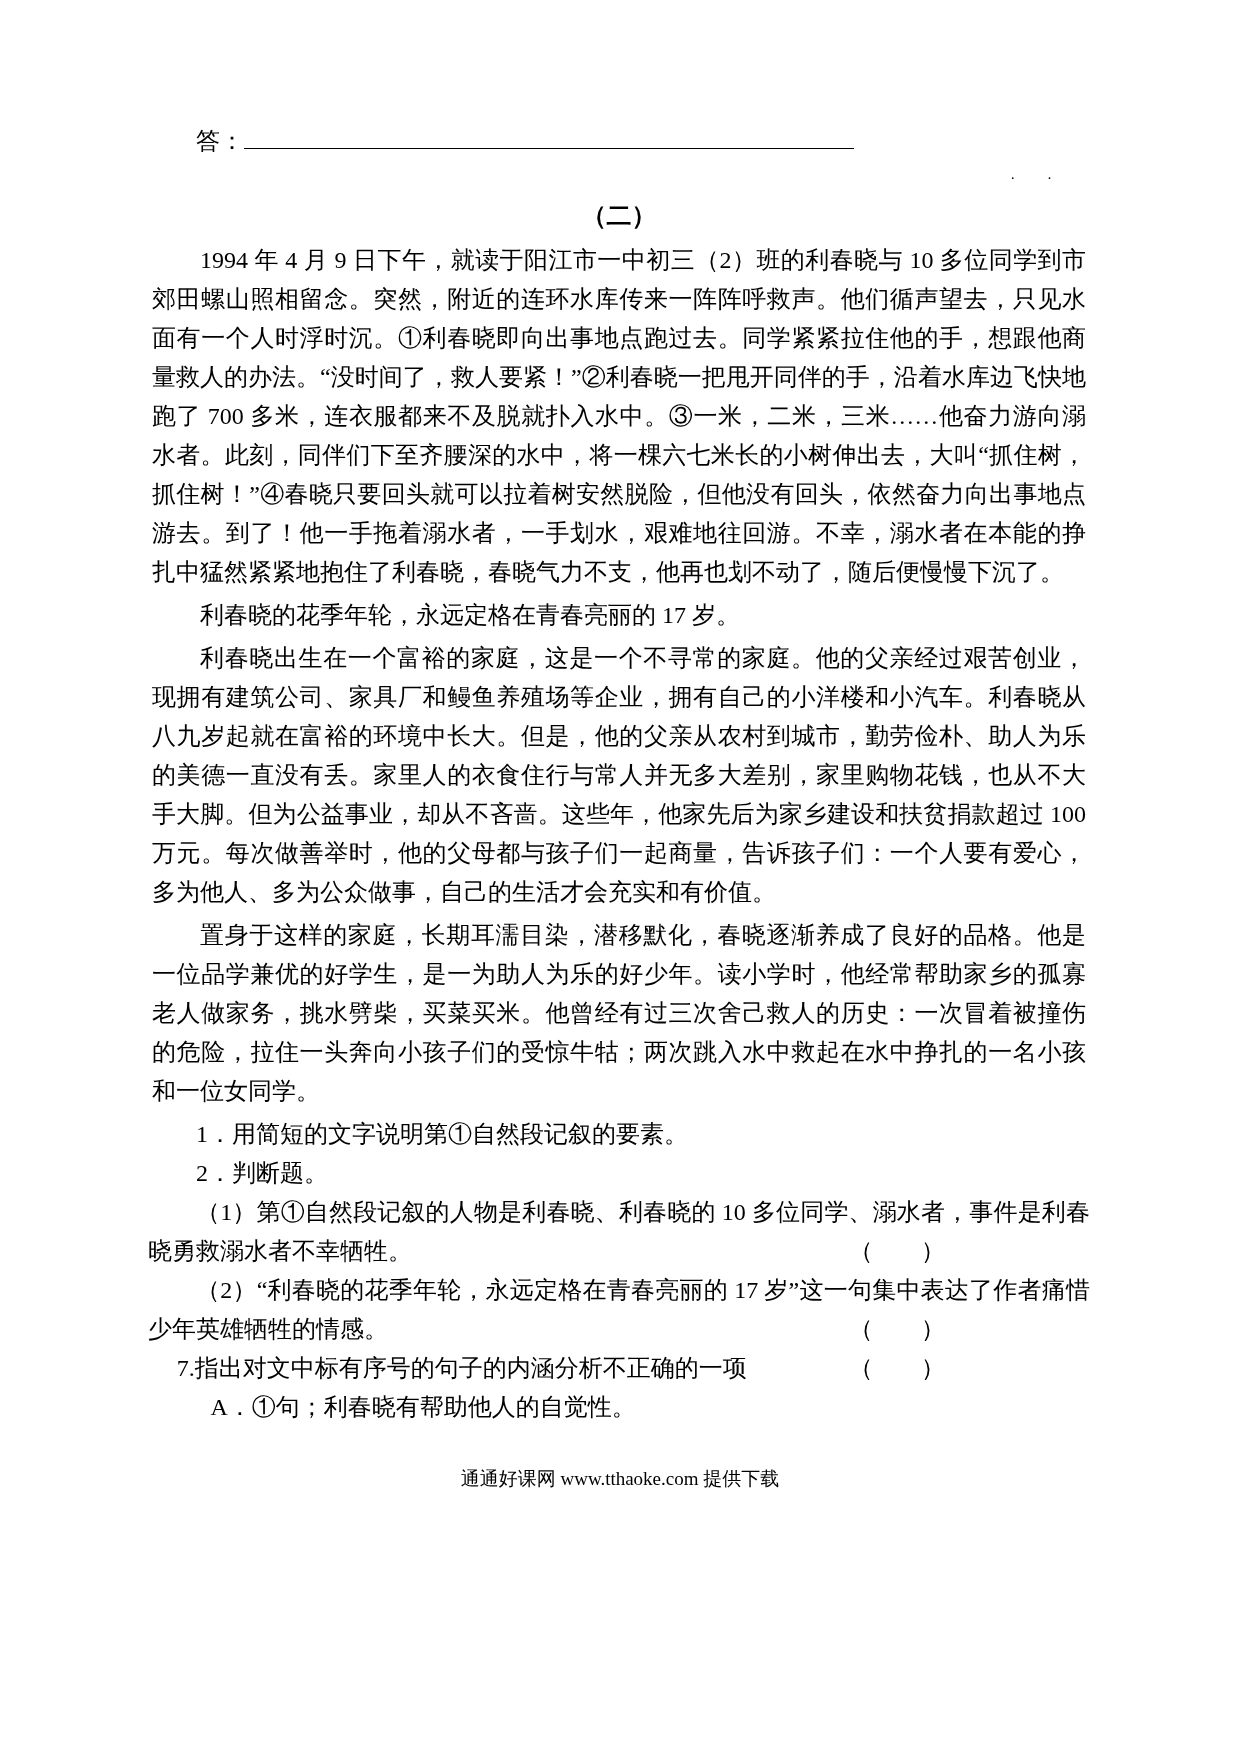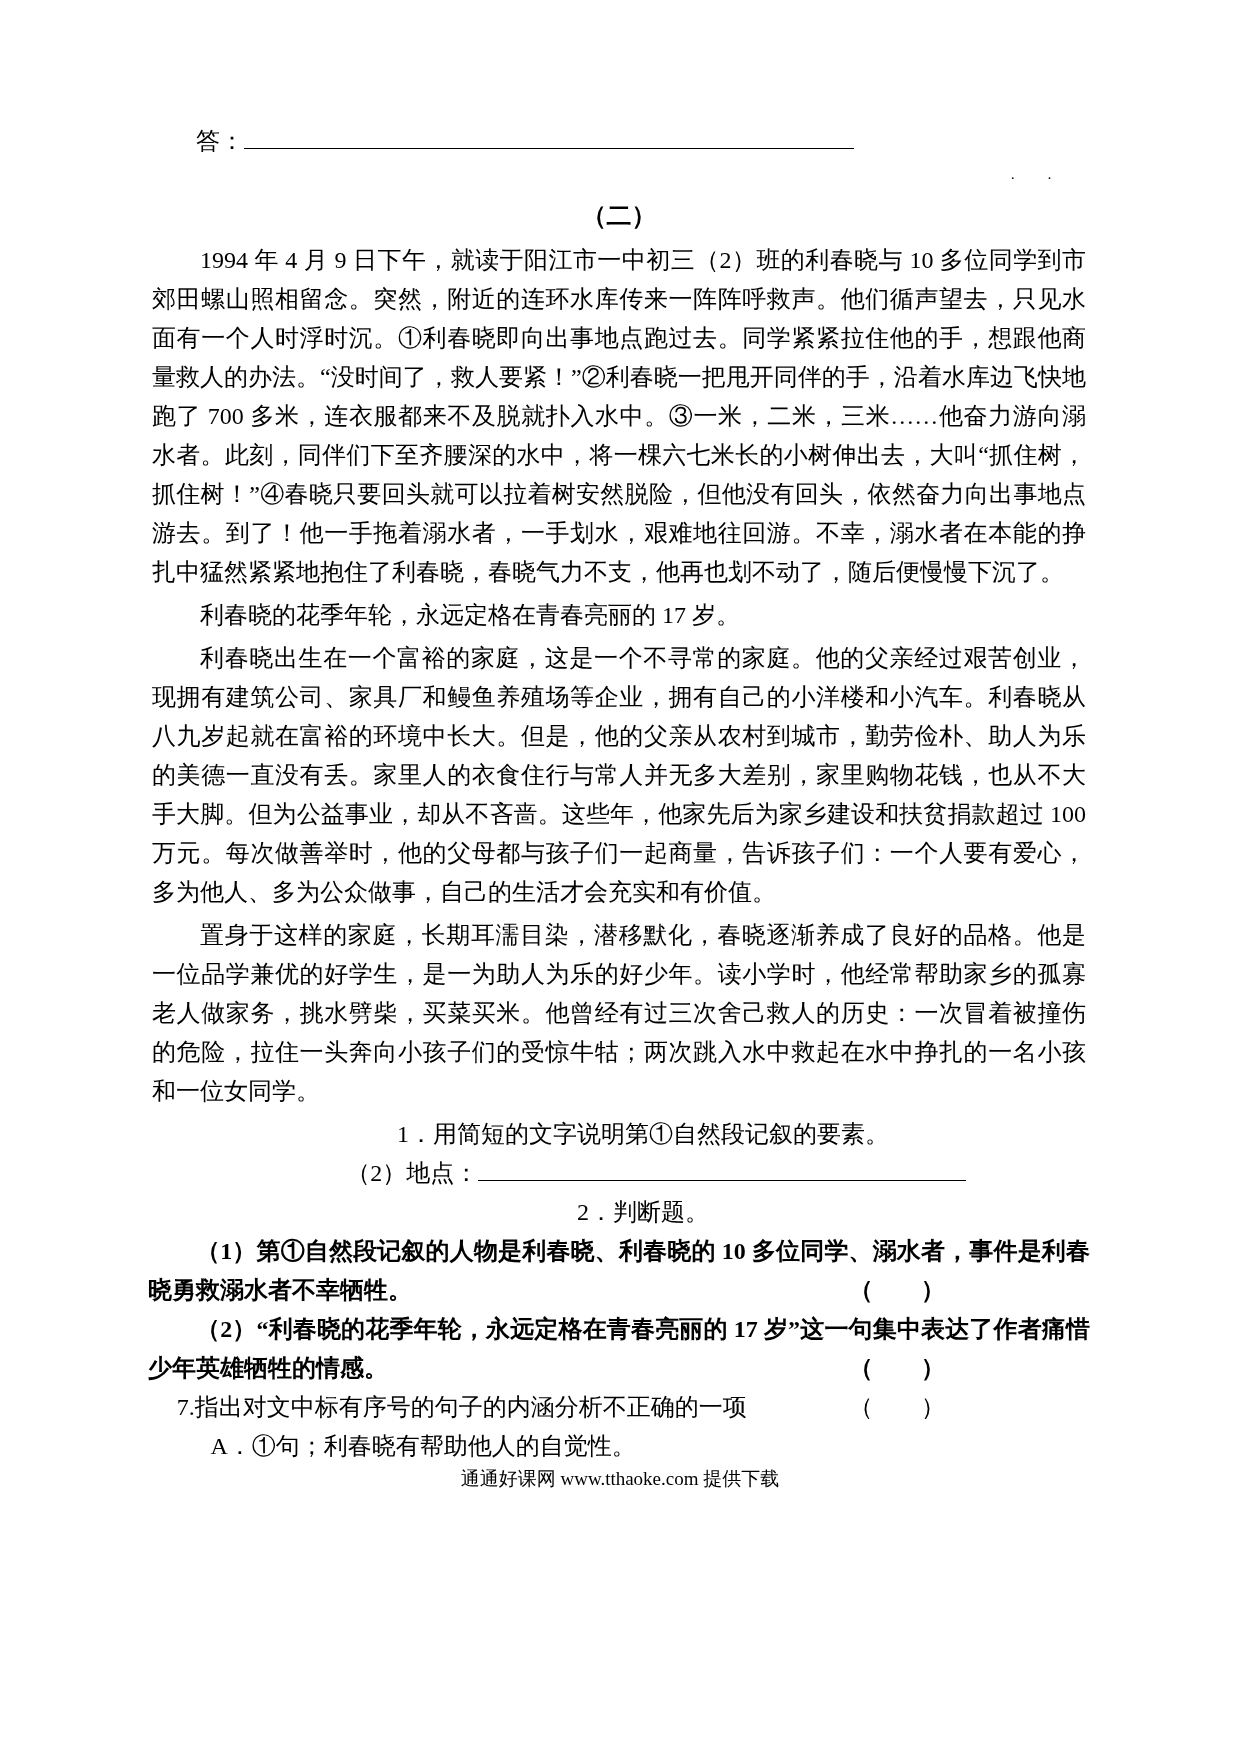--- a/index.html
+++ b/index.html
@@ -49,31 +49,29 @@
     line-height: 42px;
   }
   .para {
     margin: 4px;
     text-align: justify;
     text-indent: 2em;
   }
   .qline {
     margin: 0;
     text-indent: 2em;
-    text-align: center;
   }
   .qline-indent3 {
     text-indent: 3.1em;
   }
   .judge-item {
     position: relative;
     margin: 0;
     text-align: justify;
     text-indent: 2em;
-    font-weight: bold;
   }
   .judge-bracket {
     position: absolute;
     right: 145px;
     bottom: 0;
     text-indent: 0;
   }
   .q3-line {
     position: relative;
     margin: 0;
@@ -112,21 +110,20 @@
   <h3 class="section-title">（二）</h3>
 
   <p class="para">1994 年 4 月 9 日下午，就读于阳江市一中初三（2）班的利春晓与 10 多位同学到市郊田螺山照相留念。突然，附近的连环水库传来一阵阵呼救声。他们循声望去，只见水面有一个人时浮时沉。①利春晓即向出事地点跑过去。同学紧紧拉住他的手，想跟他商量救人的办法。“没时间了，救人要紧！”②利春晓一把甩开同伴的手，沿着水库边飞快地跑了 700 多米，连衣服都来不及脱就扑入水中。③一米，二米，三米……他奋力游向溺水者。此刻，同伴们下至齐腰深的水中，将一棵六七米长的小树伸出去，大叫“抓住树，抓住树！”④春晓只要回头就可以拉着树安然脱险，但他没有回头，依然奋力向出事地点游去。到了！他一手拖着溺水者，一手划水，艰难地往回游。不幸，溺水者在本能的挣扎中猛然紧紧地抱住了利春晓，春晓气力不支，他再也划不动了，随后便慢慢下沉了。</p>
   <p class="para">利春晓的花季年轮，永远定格在青春亮丽的 17 岁。</p>
   <p class="para">利春晓出生在一个富裕的家庭，这是一个不寻常的家庭。他的父亲经过艰苦创业，现拥有建筑公司、家具厂和鳗鱼养殖场等企业，拥有自己的小洋楼和小汽车。利春晓从八九岁起就在富裕的环境中长大。但是，他的父亲从农村到城市，勤劳俭朴、助人为乐的美德一直没有丢。家里人的衣食住行与常人并无多大差别，家里购物花钱，也从不大手大脚。但为公益事业，却从不吝啬。这些年，他家先后为家乡建设和扶贫捐款超过 100 万元。每次做善举时，他的父母都与孩子们一起商量，告诉孩子们：一个人要有爱心，多为他人、多为公众做事，自己的生活才会充实和有价值。</p>
   <p class="para">置身于这样的家庭，长期耳濡目染，潜移默化，春晓逐渐养成了良好的品格。他是一位品学兼优的好学生，是一为助人为乐的好少年。读小学时，他经常帮助家乡的孤寡老人做家务，挑水劈柴，买菜买米。他曾经有过三次舍己救人的历史：一次冒着被撞伤的危险，拉住一头奔向小孩子们的受惊牛牯；两次跳入水中救起在水中挣扎的一名小孩和一位女同学。</p>
 
   <p class="qline">1．用简短的文字说明第①自然段记叙的要素。</p>
 
 
-  <p class="qline qline-indent3"><span>（2）地点：</span><span class="blank blank-place"></span></p>
 
   <p class="qline">2．判断题。</p>
 
   <p class="judge-item"><span>（1）第①自然段记叙的人物是利春晓、利春晓的 10 多位同学、溺水者，事件是利春晓勇救溺水者不幸牺牲。</span><span class="judge-bracket">（　　）</span></p>
 
   <p class="judge-item"><span>（2）“利春晓的花季年轮，永远定格在青春亮丽的 17 岁”这一句集中表达了作者痛惜少年英雄牺牲的情感。</span><span class="judge-bracket">（　　）</span></p>
 
   <p class="q3-line"><span>7.指出对文中标有序号的句子的内涵分析不正确的一项</span><span class="q3-bracket">（　　）</span></p>
 
   <p class="option-line">A．①句；利春晓有帮助他人的自觉性。</p>

